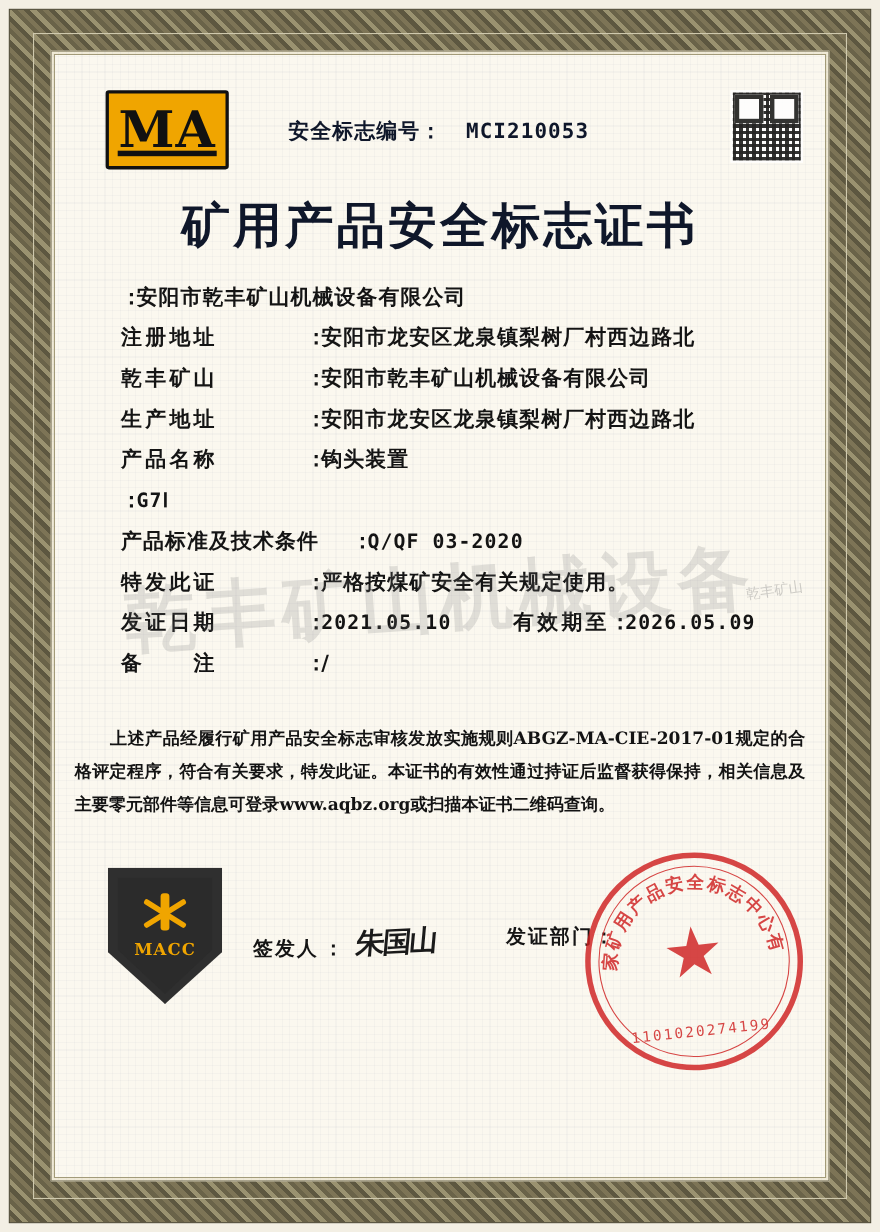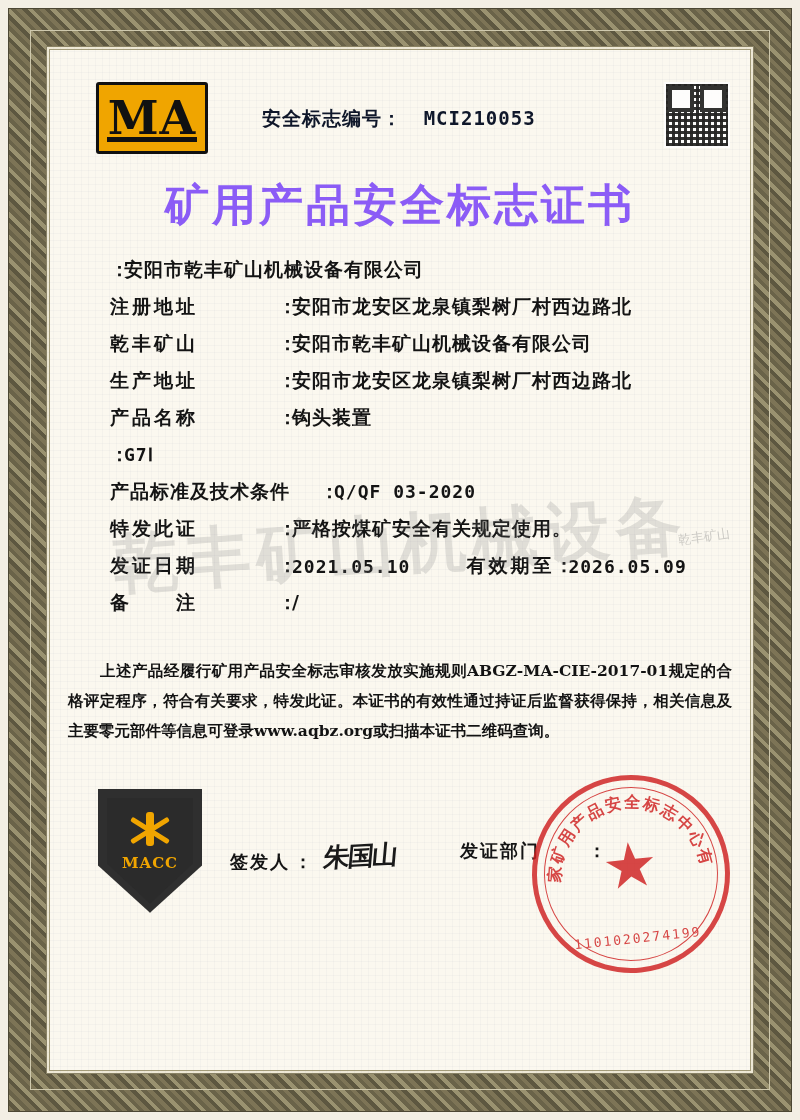--- a/index.html
+++ b/index.html
@@ -100,21 +100,21 @@
   .qr::after{ right:2px; top:2px; }
 
   
   .title {
     text-align: center;
     margin-top: 14px;
     font-family: "DejaVu Serif", "Liberation Serif", serif;
     font-weight: bold;
     font-size: 44px;
     letter-spacing: 3px;
-    color: #8b5cf6;
+    color: #0f172a;
   }
 
   
   .fields { margin-top: 22px; padding-left: 48px; }
   .row {
     display: flex;
     align-items: baseline;
     margin-bottom: 11px;
     font-family: "DejaVu Serif", "Liberation Serif", serif;
     font-size: 19px;
@@ -202,21 +202,21 @@
     font-family: "DejaVu Serif","Liberation Serif",serif;
     font-size: 26px;
     color: #1a1a1a;
     transform: skewX(-8deg) rotate(-3deg);
     letter-spacing: -2px;
   }
   .dept-line {
     position: absolute; left: 398px; top: 58px;
     display: flex; align-items: center;
     font-family: "DejaVu Serif","Liberation Serif",serif;
-    font-size: 18px; font-weight: bold; color:#141414; letter-spacing: 2px; gap: 48px;
+    font-size: 18px; font-weight: bold; color:#141414; letter-spacing: 2px;
   }
 
   
   .seal {
     position: absolute; right: 8px; top: -6px;
     width: 198px; height: 198px;
     border: 5px solid #cf2020;
     border-radius: 50%;
     opacity: .82;
     transform: rotate(-6deg);

